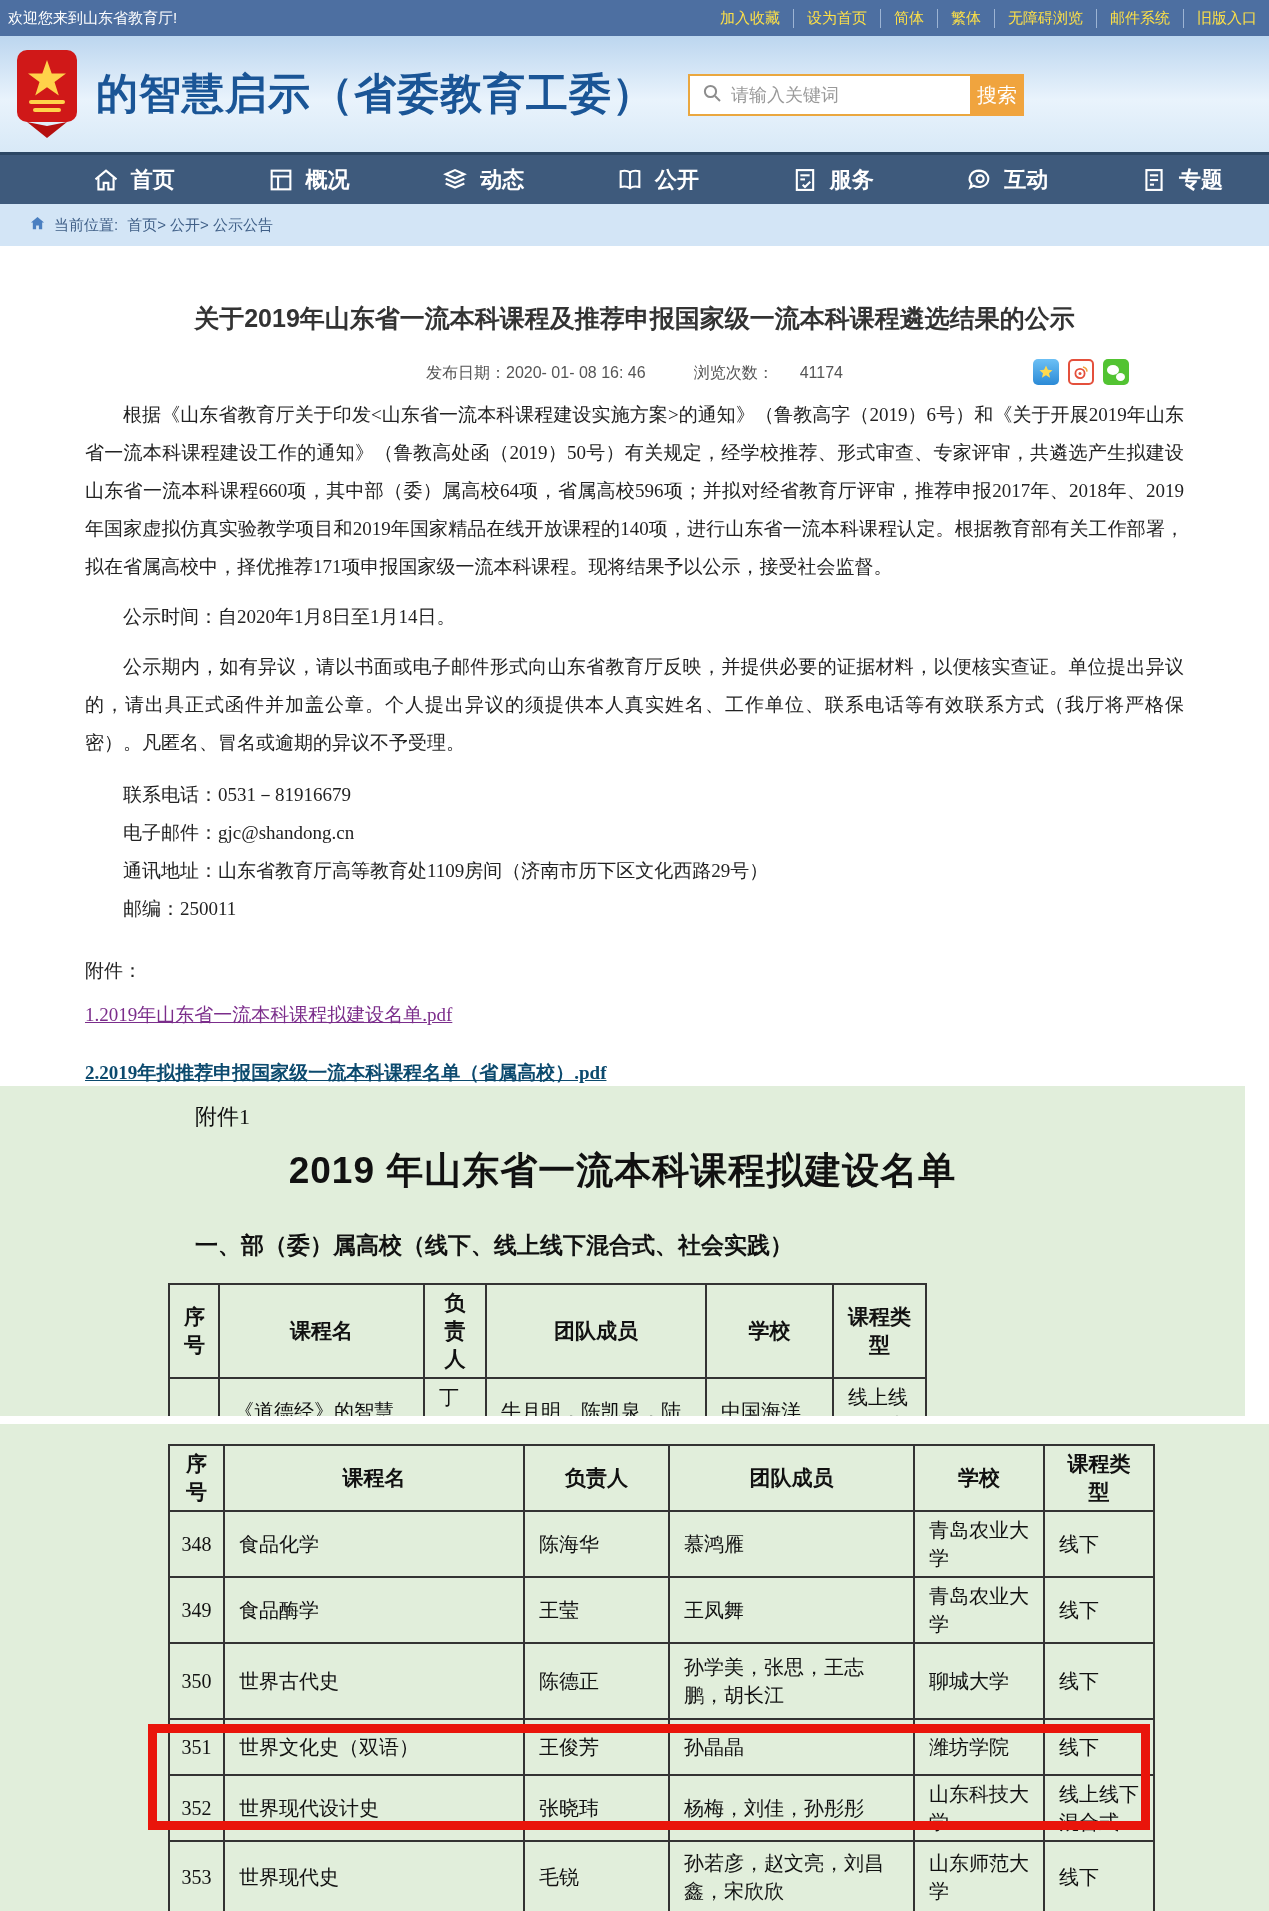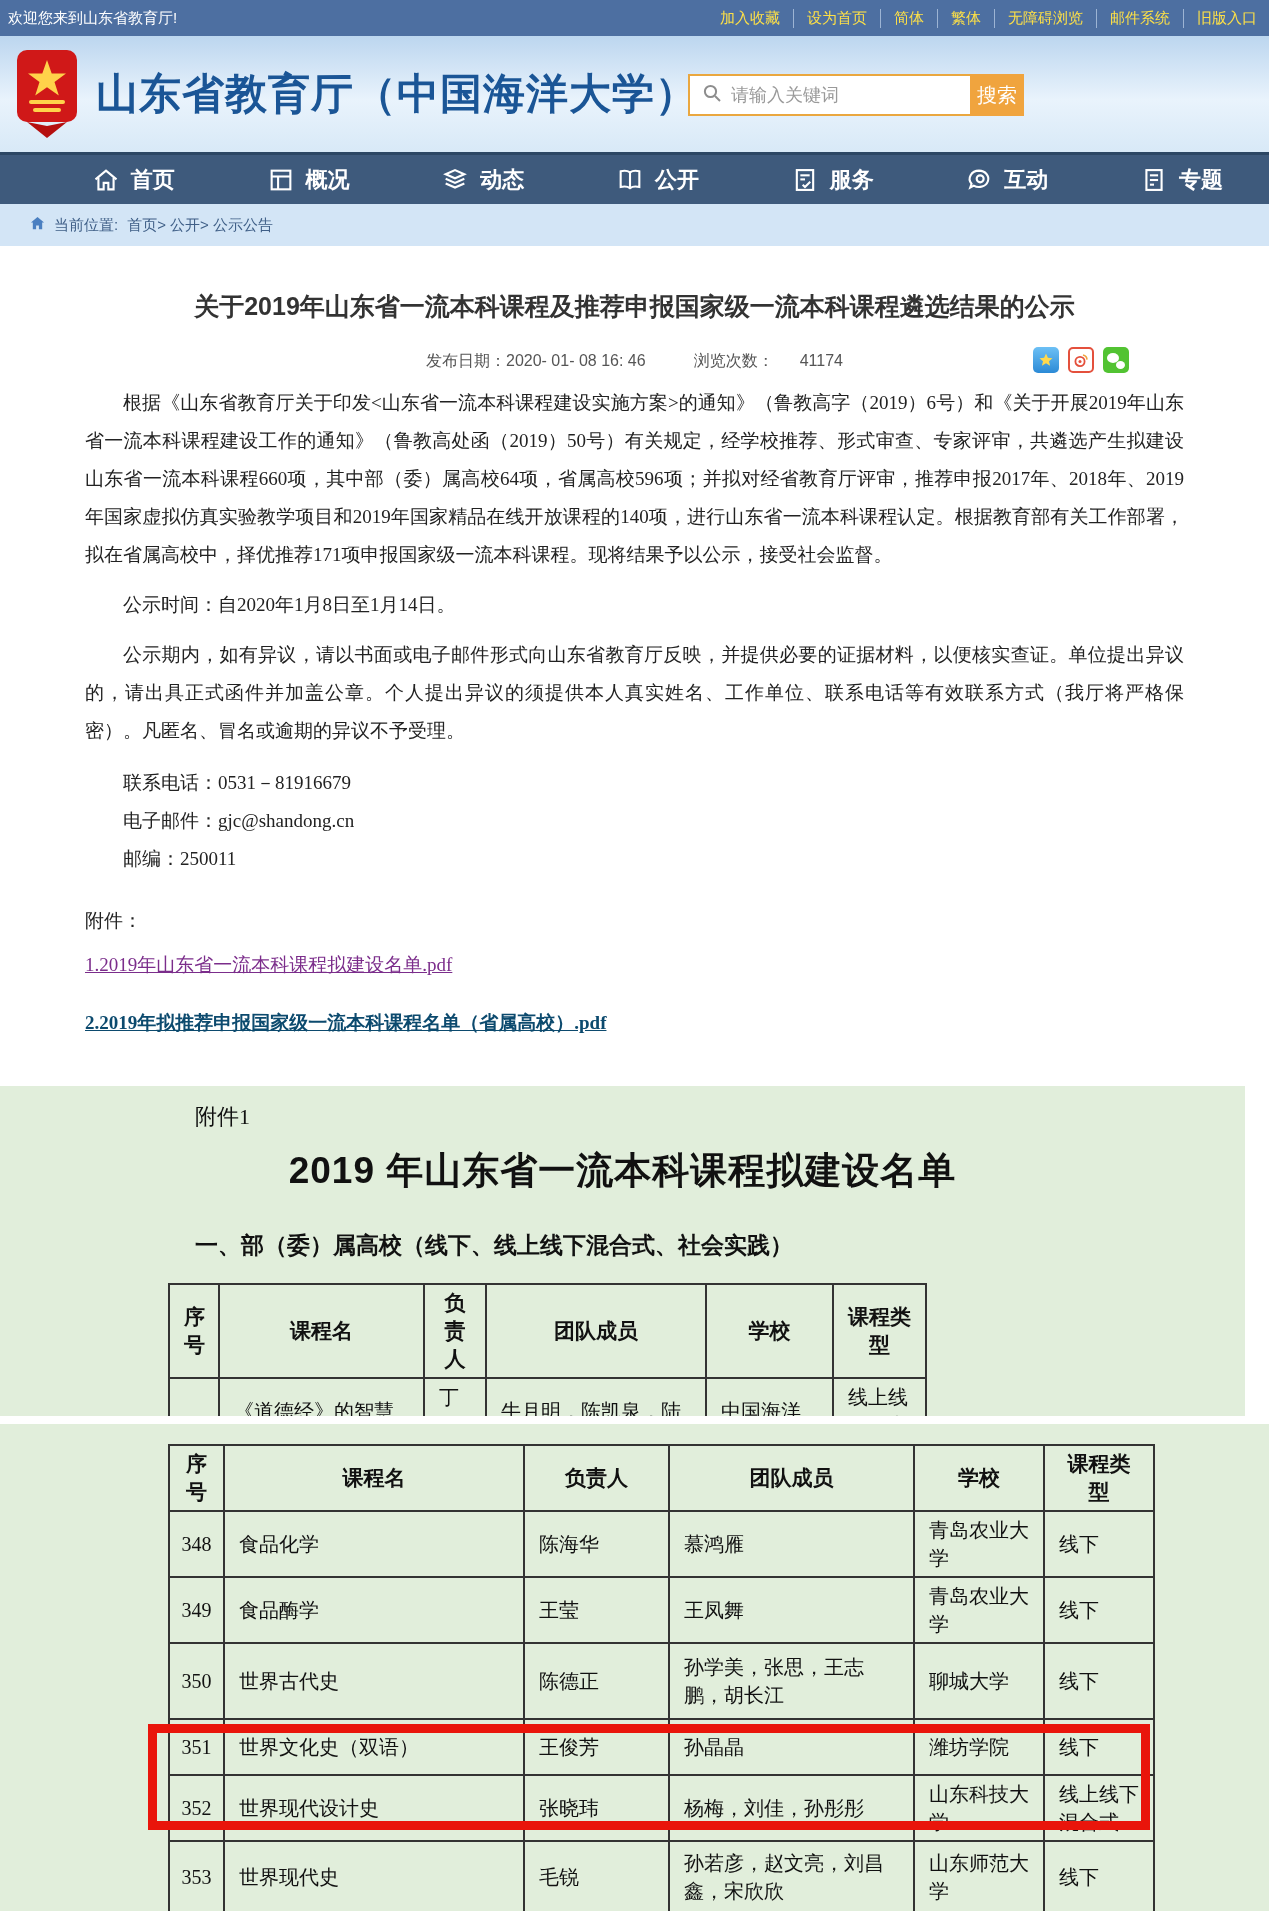--- a/index.html
+++ b/index.html
@@ -35,21 +35,21 @@
               font-weight:600; cursor:pointer; }
   .nav-item svg { display:block; }
 
   
   .crumbbar { height:42px; background:#d3e5f6; display:flex; align-items:center;
               padding-left:30px; font-size:15px; color:#3f5f87; gap:9px; }
 
   
   .article-wrap { height:840px; overflow:hidden; background:#fff;
                   font-family:"Liberation Serif","DejaVu Serif",serif; color:#222; }
-  .article-title { margin:44px 70px 0; text-align:center; font-size:25px; font-weight:bold;
+  .article-title { margin:56px 70px 0; text-align:center; font-size:25px; font-weight:bold;
                    color:#333; font-family:"Liberation Sans","DejaVu Sans",sans-serif; }
   .article-meta { margin-top:28px; text-align:center; font-size:16px; color:#555; position:relative;
                   font-family:"Liberation Sans","DejaVu Sans",sans-serif; }
   .meta-gap { display:inline-block; width:48px; }
   .share-row { position:absolute; right:140px; top:-4px; display:flex; }
   .share-icon { width:26px; height:26px; border-radius:5px; margin-left:9px; display:inline-flex;
                 align-items:center; justify-content:center; cursor:pointer; }
   .qzone { background:linear-gradient(#6cc0f5,#2b8ad6); }
   .weibo { background:#fff; border:2px solid #e4503c; }
   .wechat { background:#52c332; position:relative; }
@@ -121,21 +121,21 @@
   <div class="header">
     <div class="emblem">
       <svg width="66" height="94" viewBox="0 0 66 94">
         <rect x="3" y="4" width="60" height="72" rx="10" fill="#d01818"></rect>
         <path d="M33 80 L13 76 L33 92 L53 76 Z" fill="#b50f0f"></path>
         <polygon points="33,14 37.7,27.5 52,27.5 40.5,36 44.8,49.5 33,41.3 21.2,49.5 25.5,36 14,27.5 28.3,27.5" fill="#ffd24a"></polygon>
         <rect x="15" y="54" width="36" height="4" rx="2" fill="#ffd24a"></rect>
         <rect x="19" y="62" width="28" height="4" rx="2" fill="#ffd24a"></rect>
       </svg>
     </div>
-    <h1 class="site-title">山东省教育厅（中国海洋大学）</h1>
+    <h1 class="site-title">的智慧启示（省委教育工委）</h1>
     <div class="search">
       <div class="search-box">
         <span>
           <svg width="20" height="20" viewBox="0 0 20 20">
             <circle cx="8.5" cy="8.5" r="5.6" fill="none" stroke="#8d8d8d" stroke-width="2"></circle>
             <line x1="13" y1="13" x2="18" y2="18" stroke="#8d8d8d" stroke-width="2"></line>
           </svg>
         </span>
         <input placeholder="请输入关键词" style="">
       </div>
@@ -251,20 +251,21 @@
       <div>
 
       <p class="p-first p-next">根据《山东省教育厅关于印发&lt;山东省一流本科课程建设实施方案&gt;的通知》（鲁教高字（2019）6号）和《关于开展2019年山东省一流本科课程建设工作的通知》（鲁教高处函（2019）50号）有关规定，经学校推荐、形式审查、专家评审，共遴选产生拟建设山东省一流本科课程660项，其中部（委）属高校64项，省属高校596项；并拟对经省教育厅评审，推荐申报2017年、2018年、2019年国家虚拟仿真实验教学项目和2019年国家精品在线开放课程的140项，进行山东省一流本科课程认定。根据教育部有关工作部署，拟在省属高校中，择优推荐171项申报国家级一流本科课程。现将结果予以公示，接受社会监督。</p>
           <p class="p-first p-next">公示时间：自2020年1月8日至1月14日。</p>
           <p class="p-first p-next">公示期内，如有异议，请以书面或电子邮件形式向山东省教育厅反映，并提供必要的证据材料，以便核实查证。单位提出异议的，请出具正式函件并加盖公章。个人提出异议的须提供本人真实姓名、工作单位、联系电话等有效联系方式（我厅将严格保密）。凡匿名、冒名或逾期的异议不予受理。</p>
         </div>
       <div class="contact-lines">
 
       <div>联系电话：0531－81916679</div>
           <div>电子邮件：gjc@shandong.cn</div>
+          <div>通讯地址：山东省教育厅高等教育处1109房间（济南市历下区文化西路29号）</div>
           <div>邮编：250011</div>
         </div>
       <div class="attach-label">附件：</div>
       <div class="attach-links">
 
       <a>1.2019年山东省一流本科课程拟建设名单.pdf</a>
           <a>2.2019年拟推荐申报国家级一流本科课程名单（省属高校）.pdf</a>
         </div>
 
     </div>

